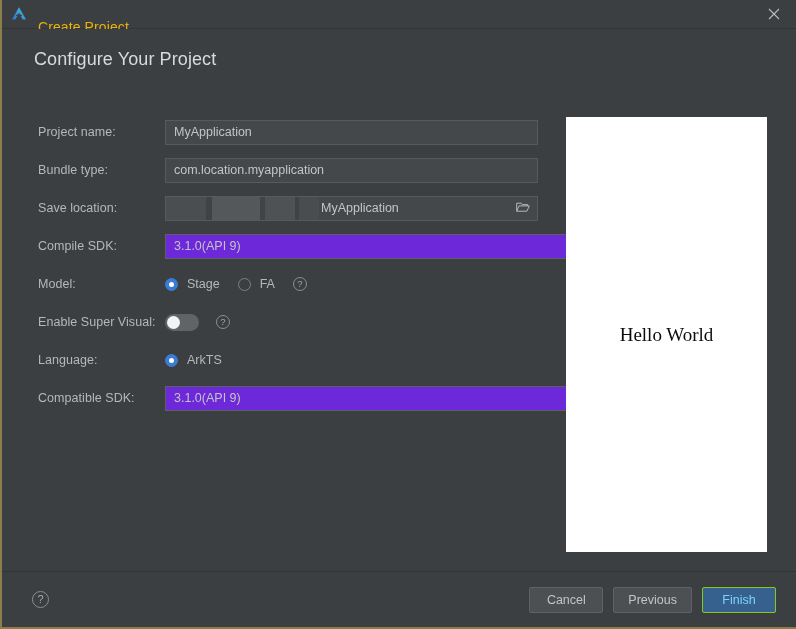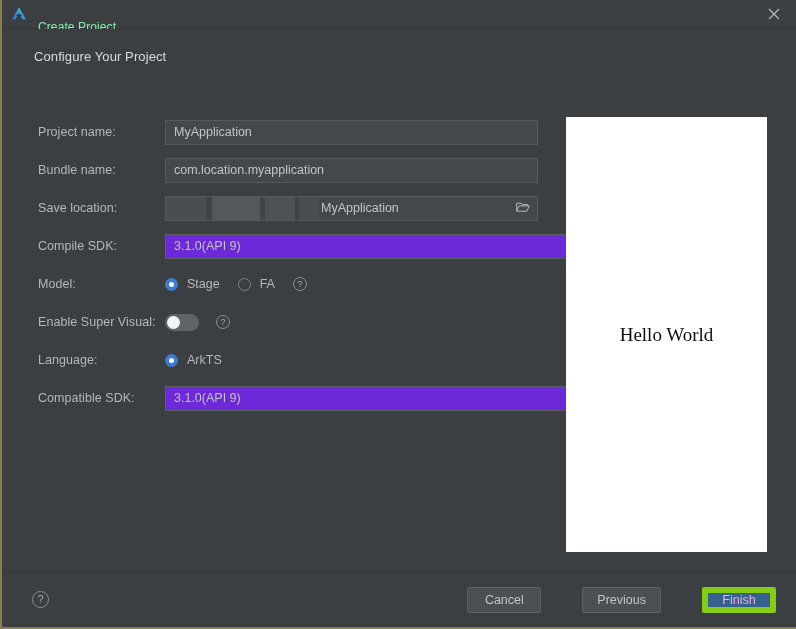--- a/index.html
+++ b/index.html
@@ -37,22 +37,22 @@
     align-items: center;
     padding-left: 8px;
   }
   .app-logo {
     width: 18px; height: 18px;
     flex: 0 0 18px;
     display: block;
     margin-right: 10px;
   }
   #title-text {
-    font-size: 12px;
-    color: #86efac;
+    font-size: 14px;
+    color: #eab308;
     letter-spacing: 0.1px;
     margin-top: 26px;
   }
   #close-btn {
     position: absolute;
     right: 0; top: 0;
     width: 44px; height: 28px;
     display: flex;
     align-items: center;
     justify-content: center;
@@ -64,21 +64,21 @@
   #content {
     position: relative;
     flex: 1 1 auto;
     background: #3c3f41;
   }
 
   #page-heading {
     position: absolute;
     left: 32px;
     top: 20px;
-    font-size: 13px;
+    font-size: 18px;
     color: #d8dadc;
     letter-spacing: 0.1px;
   }
 
   
   #form {
     position: absolute;
     left: 36px;
     top: 84px;
     width: 502px;
@@ -320,26 +320,25 @@
     font-size: 12.5px;
     font-family: "Liberation Sans", sans-serif;
     background: #4c5052;
     border: 1px solid #5e6264;
     color: #c2c5c7;
     border-radius: 2px;
     cursor: pointer;
     display: flex;
     align-items: center;
     justify-content: center;
-    margin-left: 31px;
   }
   .btn.primary {
     background: #36618f;
-    border: 6px solid #84cc16;
-    color: #f9a8d4;
+    border: 1px solid #84cc16;
+    color: #7dd3fc;
   }
 </style>
 </head>
 <body>
 
 <div id="window">
 
   <div id="titlebar">
     <span class="app-logo">
       <svg width="18" height="18" viewBox="0 0 18 18">
@@ -368,21 +367,21 @@
     <div id="form">
 
       <div class="row">
         <div class="flabel">Project name:</div>
         <div class="fctl">
           <div class="textbox">MyApplication</div>
         </div>
       </div>
 
       <div class="row">
-        <div class="flabel">Bundle name:</div>
+        <div class="flabel">Bundle type:</div>
         <div class="fctl">
           <div class="textbox">com.location.myapplication</div>
         </div>
       </div>
 
       <div class="row">
         <div class="flabel">Save location:</div>
         <div class="fctl">
           <div class="savebox">
             <span class="redact">

